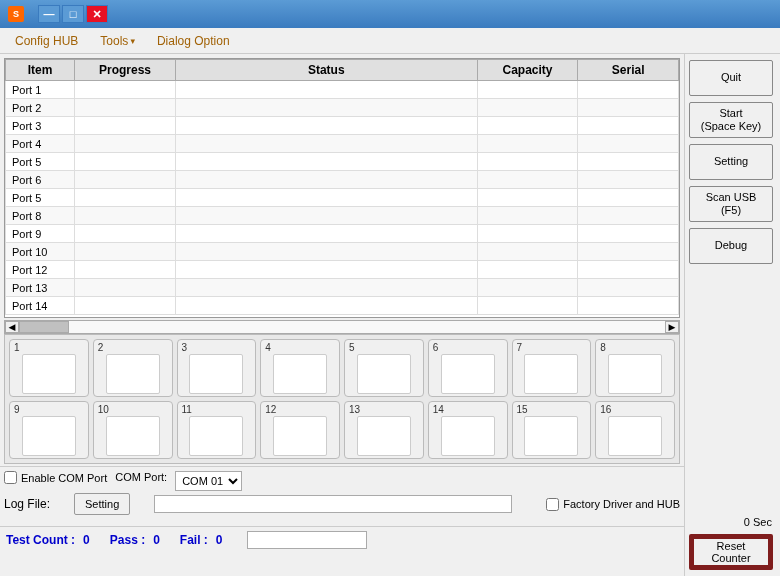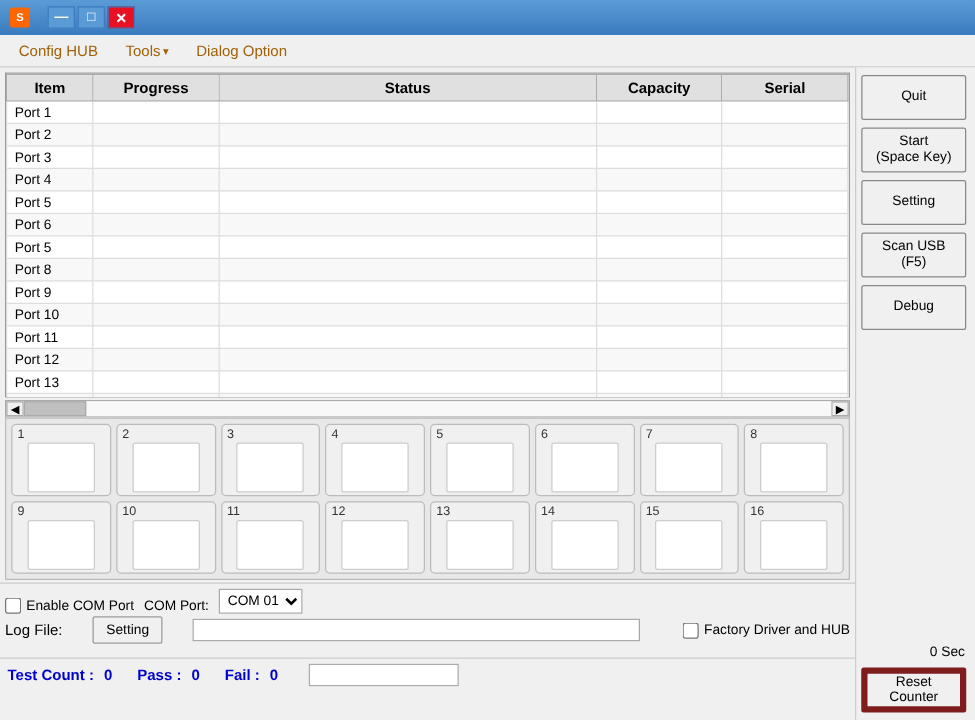--- a/index.html
+++ b/index.html
@@ -170,21 +170,21 @@
       flex: 0 0 60px;
       border-top: 1px solid #ccc;
       padding: 4px;
       background: #f0f0f0;
       display: flex;
       flex-direction: column;
       gap: 2px;
     }
     #bottom-row1 {
       display: flex;
-      align-items: flex-end;
+      align-items: flex-start;
       gap: 8px;
     }
     #bottom-row2 {
       display: flex;
       align-items: center;
       gap: 24px;
     }
     .checkbox-label {
       display: flex;
       align-items: center;
@@ -416,27 +416,20 @@
                 <td></td>
               </tr>
               <tr>
                 <td>Port 10</td>
                 <td></td>
                 <td></td>
                 <td></td>
                 <td></td>
               </tr>
               <tr>
-                <td>Port 11</td>
-                <td></td>
-                <td></td>
-                <td></td>
-                <td></td>
-              </tr>
-              <tr>
                 <td>Port 12</td>
                 <td></td>
                 <td></td>
                 <td></td>
                 <td></td>
               </tr>
               <tr>
                 <td>Port 13</td>
                 <td></td>
                 <td></td>

